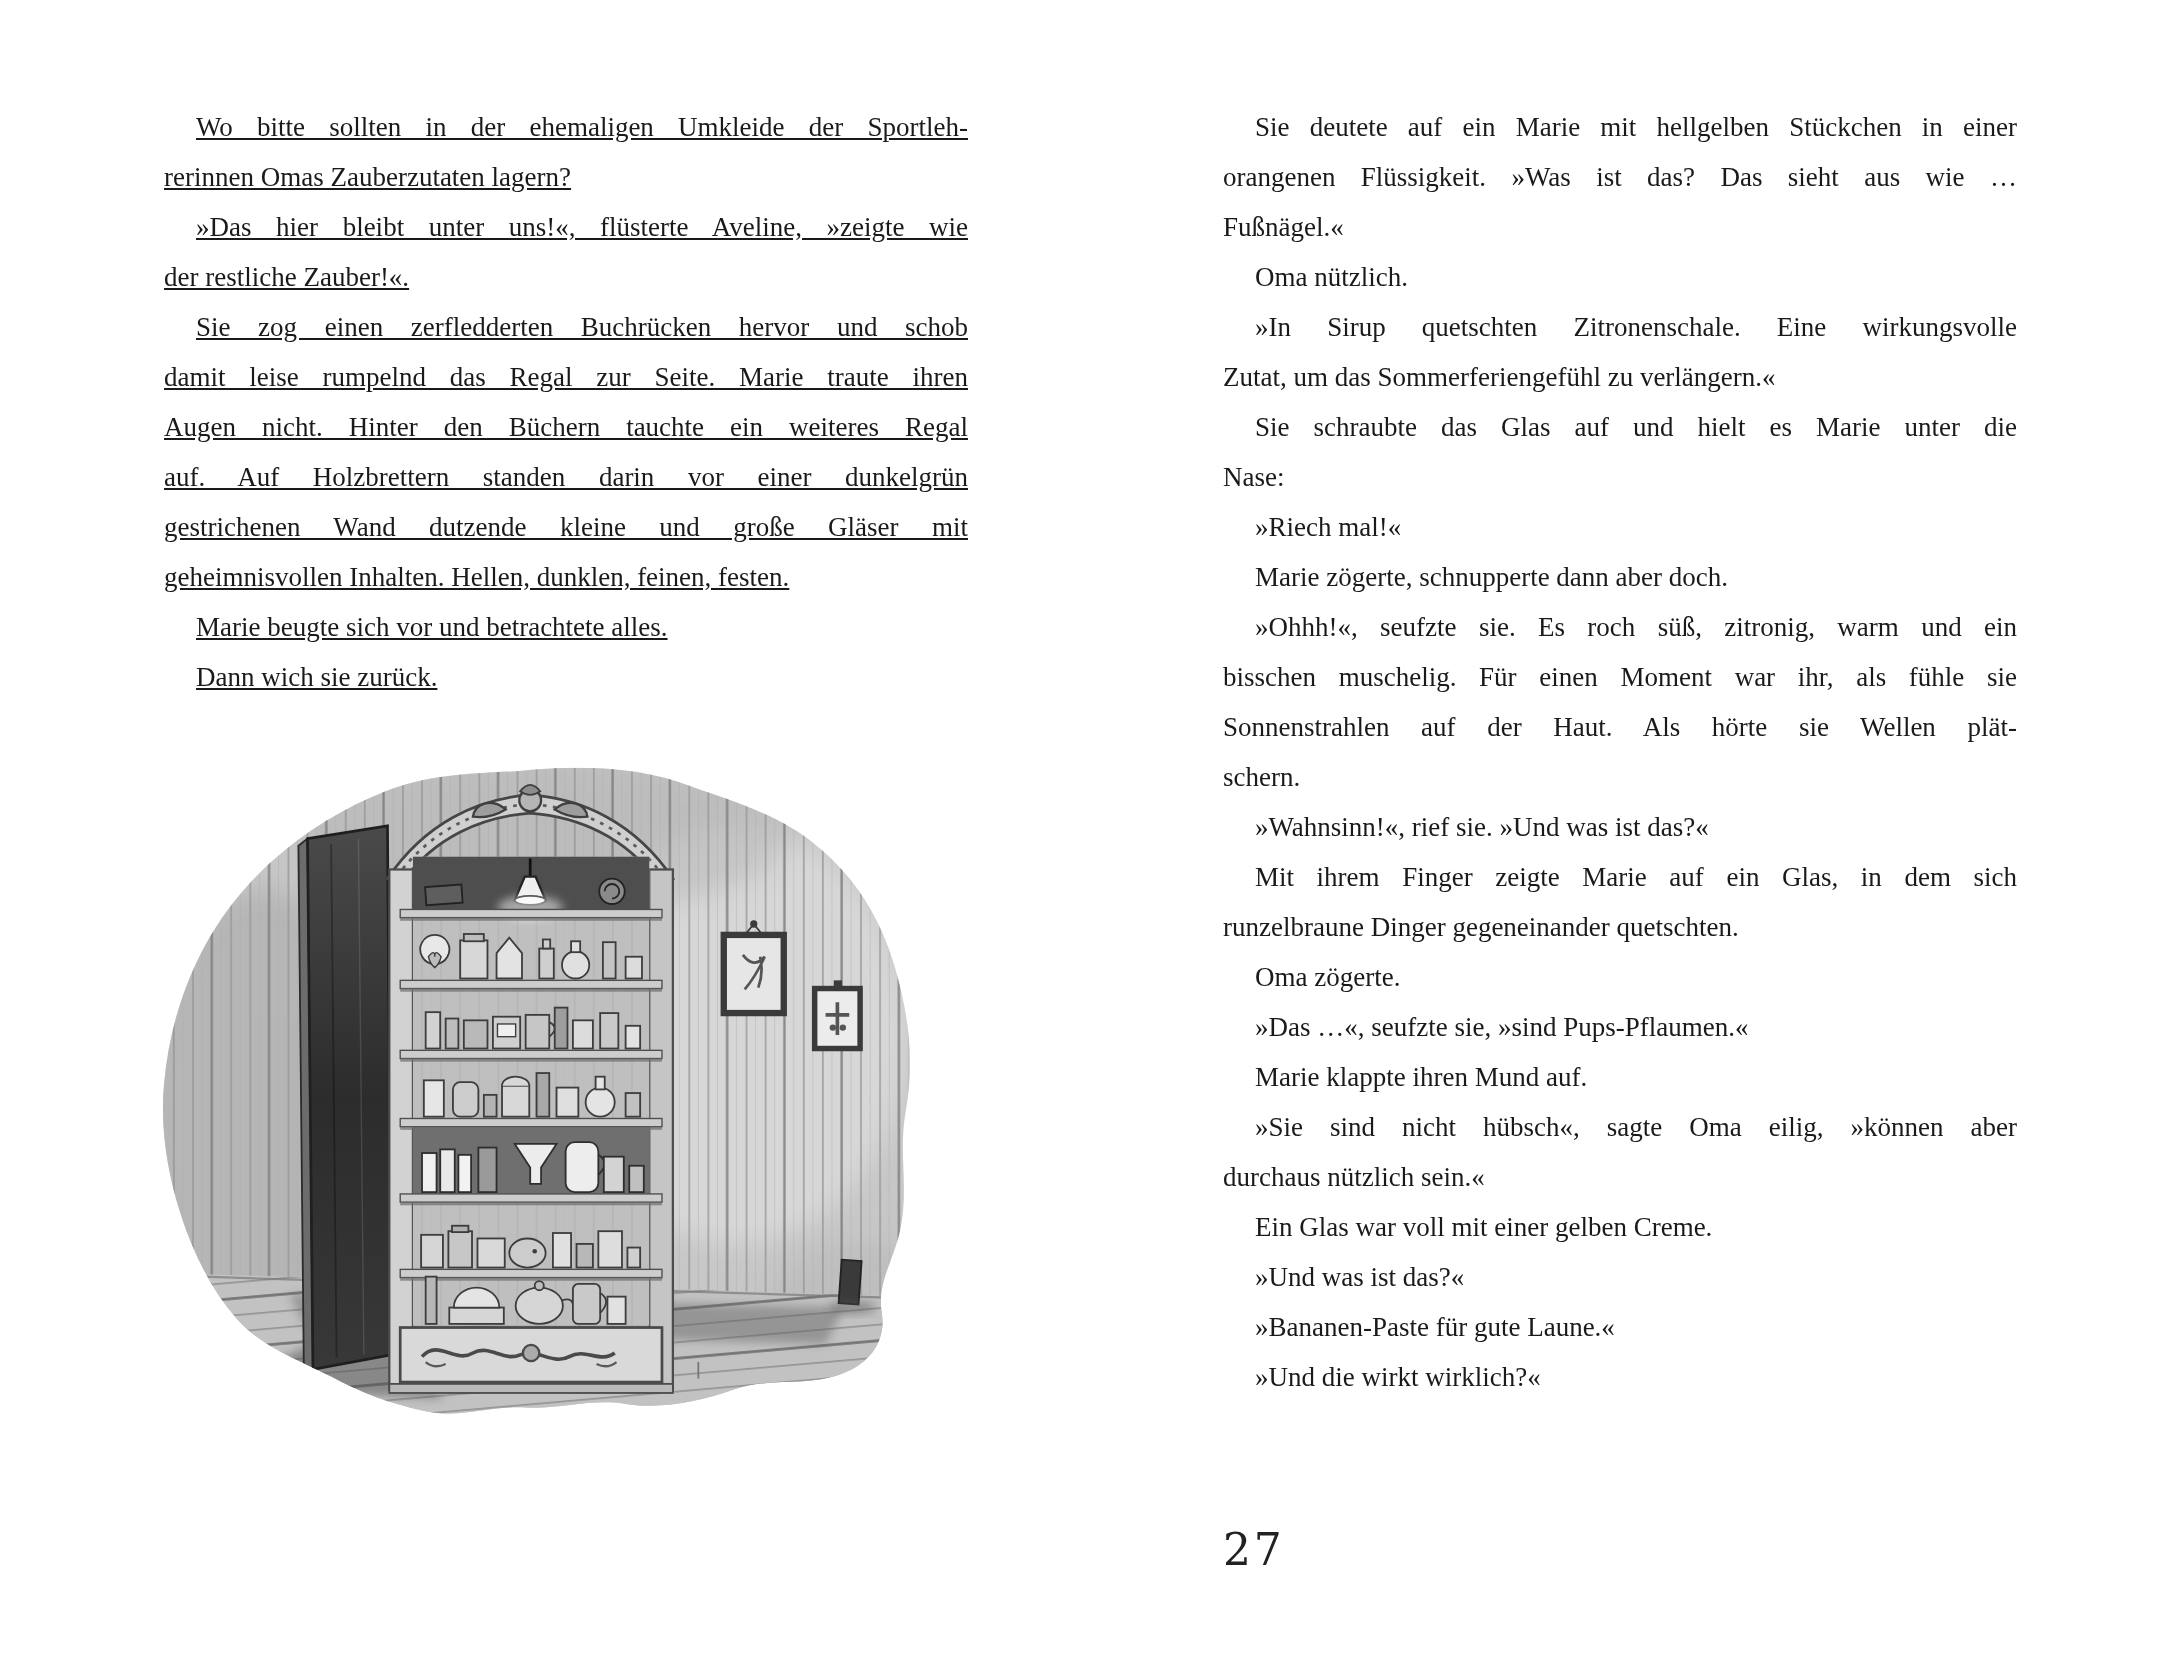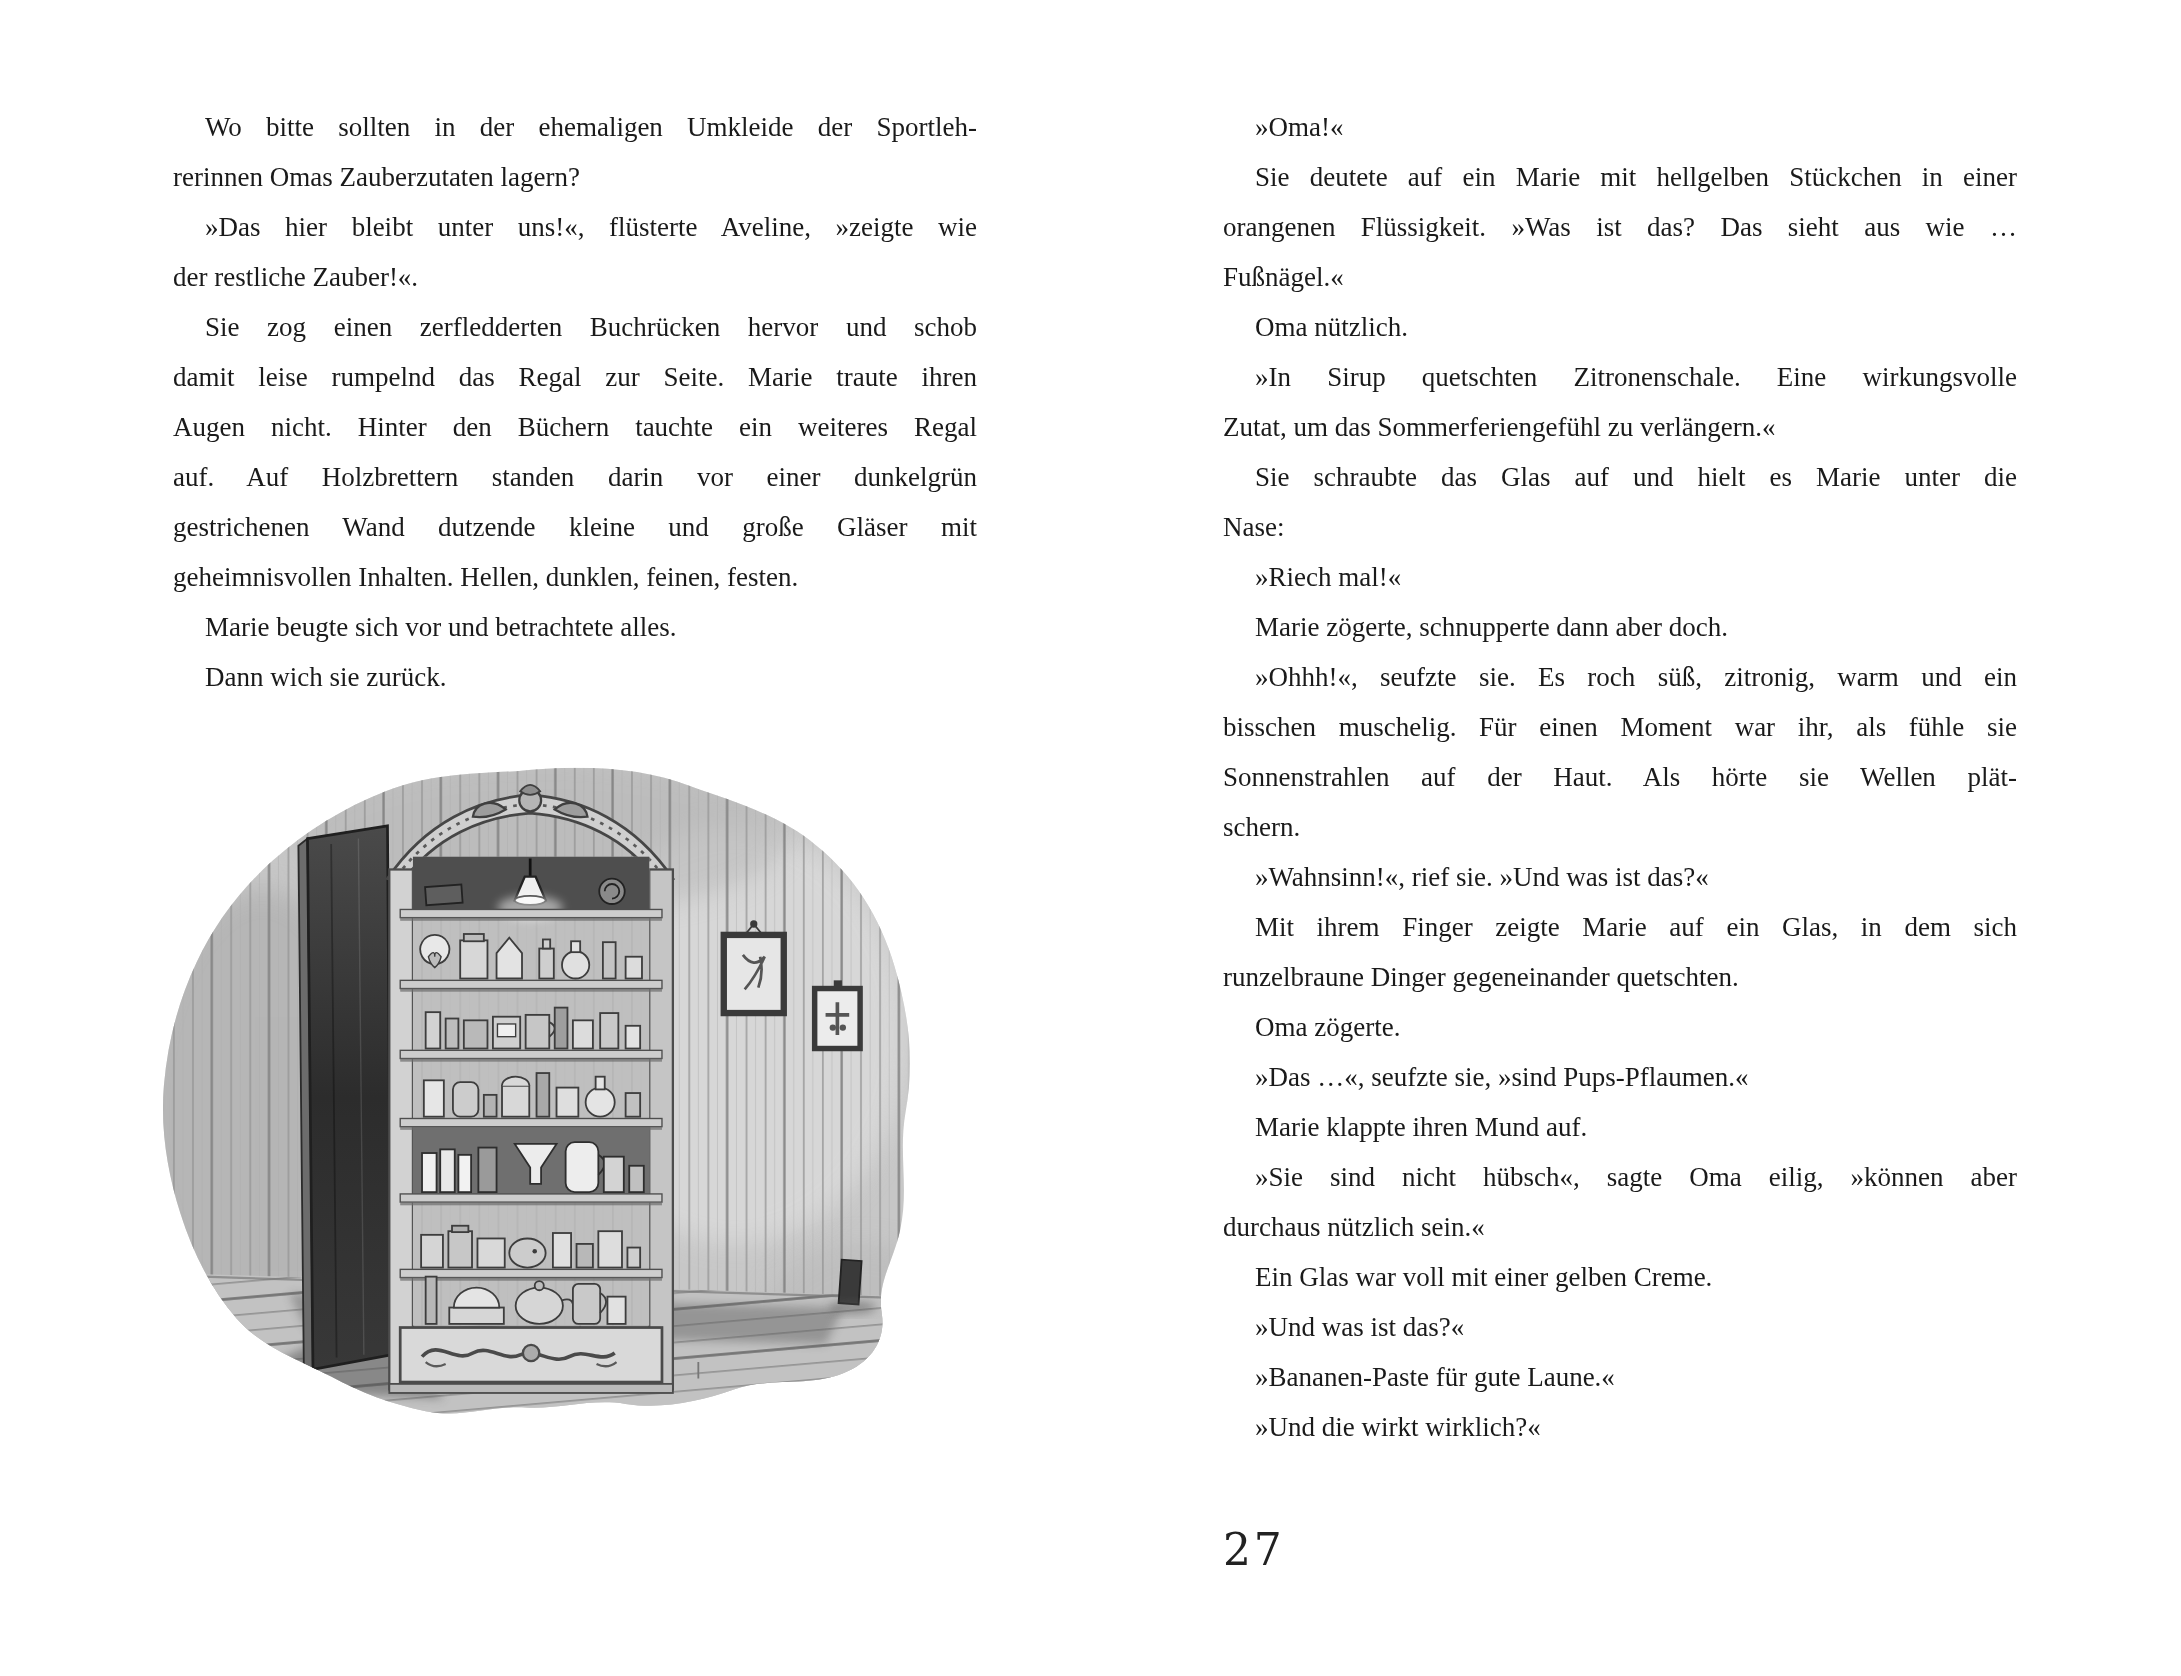--- a/index.html
+++ b/index.html
@@ -7,21 +7,21 @@
     width:2182px;height:1676px;position:relative;overflow:hidden;
     background:#ffffff;
     font-family:"Liberation Serif","DejaVu Serif",serif;
     color:#1a1a1a;
   }
   .page{position:absolute;top:0;height:100%;}
   .page.left{left:0;width:1091px;}
   .page.right{left:1091px;width:1091px;}
 
   .text-block{position:absolute;top:102px;font-size:27px;line-height:50px;}
-  .page.left  .text-block{left:173px;width:804px;}
+  .page.left  .text-block{left:164px;width:804px;text-decoration:underline;}
   .page.right .text-block{left:132px;width:794px;} 
 
   .para{margin:0;padding:0;}
   .line{display:block;text-align:justify;text-align-last:justify;}
   .line.last{text-align-last:left;}
   .line.first{text-indent:32px;}
 
   .illustration{position:absolute;left:153px;top:762px;width:768px;height:673px;margin:0;}
   .illustration svg{width:100%;height:100%;display:block;}
 
@@ -295,23 +295,20 @@
             <ellipse cx="770" cy="600" rx="26" ry="7" fill="#555" opacity="0.5" filter="url(#soft2)"></ellipse>
           </g>
         </g>
       </svg>
     </figure>
   </section>
 
   <section class="page right">
     <div class="text-block">
         <p class="para">
-          <span class="line first last">»Oma!«</span>
-        </p>
-        <p class="para">
           <span class="line first">Sie deutete auf ein Marie mit hellgelben Stückchen in einer</span>
           <span class="line">orangenen Flüssigkeit. »Was ist das? Das sieht aus wie …</span>
           <span class="line last">Fußnägel.«</span>
         </p>
         <p class="para">
           <span class="line first last">Oma nützlich.</span>
         </p>
         <p class="para">
           <span class="line first">»In Sirup quetschten Zitronenschale. Eine wirkungsvolle</span>
           <span class="line last">Zutat, um das Sommerferiengefühl zu verlängern.«</span>

